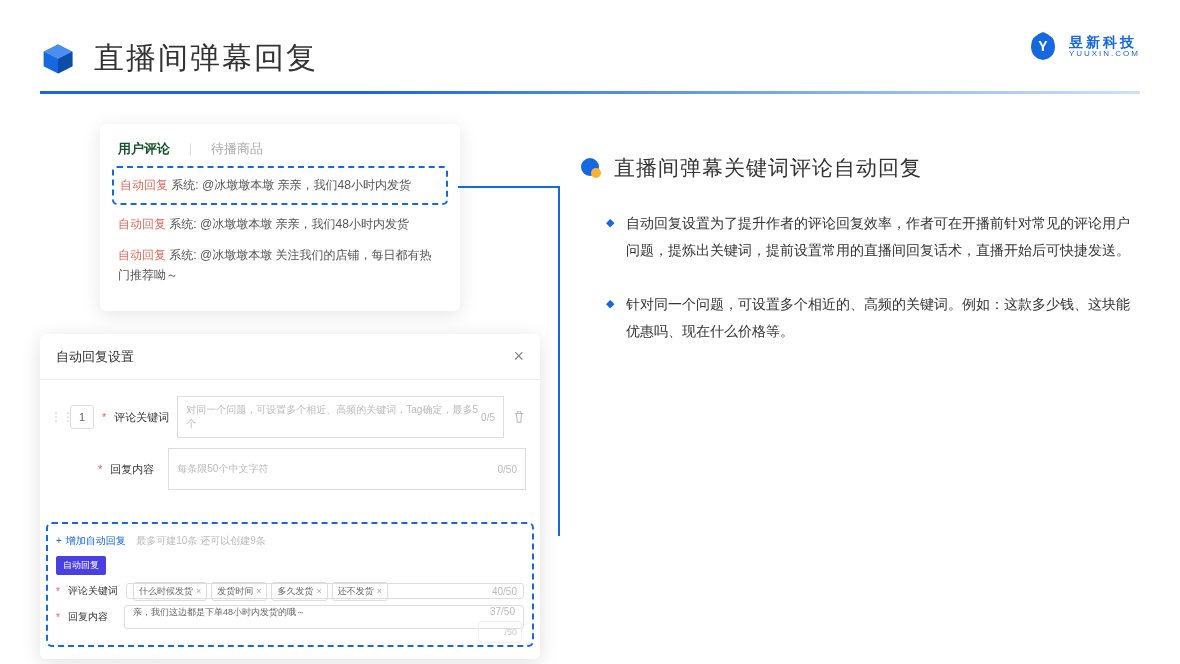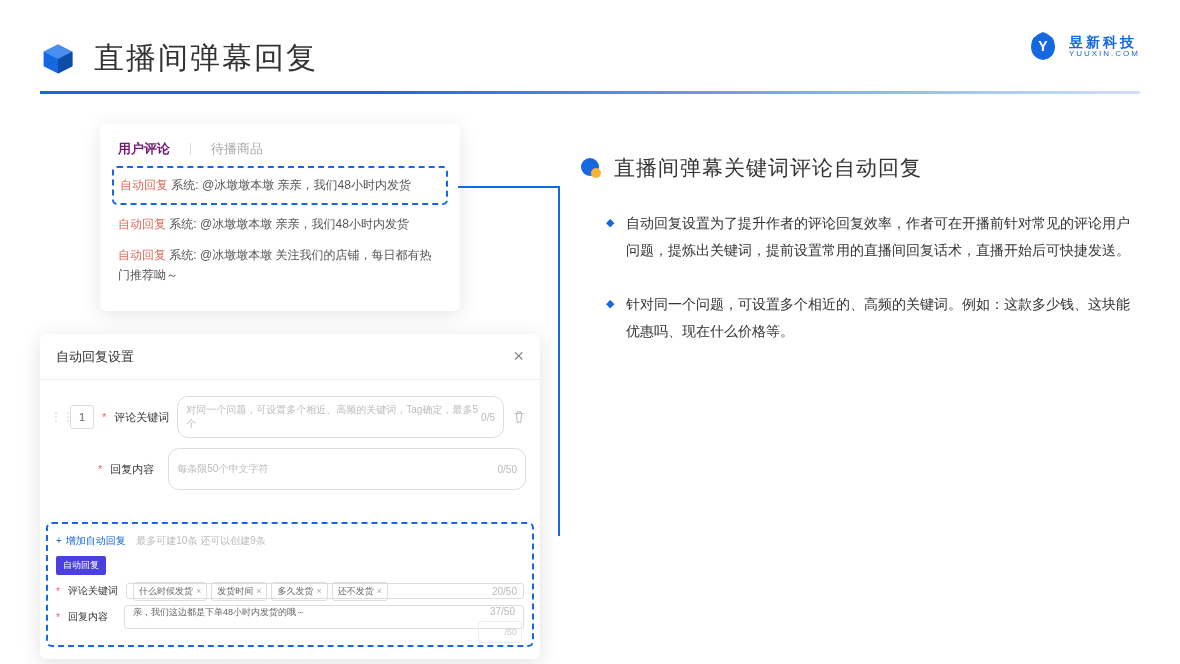--- a/index.html
+++ b/index.html
@@ -14,36 +14,36 @@
 .logo-text-main { font-size: 14px; font-weight: bold; color: #1668e0; letter-spacing: 3px; line-height: 1; }
 .logo-text-sub { font-size: 8px; color: #1668e0; letter-spacing: 2px; }
 .header-divider { height: 3px; background: linear-gradient(to right, #1668e0 30%, rgba(22,104,224,0.2) 100%); margin: 12px 40px 0 40px; }
 
 .content { display: flex; padding: 30px 40px 0 40px; gap: 40px; }
 .left-col { width: 500px; position: relative; }
 .right-col { flex: 1; padding-top: 30px; }
 
 .panel-1 { position: absolute; top: 0; left: 60px; width: 360px; background: #fff; border-radius: 6px; box-shadow: 0 4px 20px rgba(0,0,0,0.1); padding: 16px 18px 26px 18px; }
 .panel-1-tabs { display: flex; gap: 20px; font-size: 13px; color: #aaa; margin-bottom: 16px; }
-.panel-1-tabs .active { color: #701a75; font-weight: 600; font-family: Liberation Serif, serif; }
+.panel-1-tabs .active { color: #14532d; font-weight: 600; font-family: Liberation Serif, serif; }
 .panel-1-divider { display: inline-block; width: 1px; height: 12px; background: #ddd; margin-top: 3px; }
 .comment-row { font-size: 12px; color: #555; margin-bottom: 12px; line-height: 1.6; }
 .comment-row .label { color: #e36b5a; font-weight: 500; }
 .highlight-box { border: 2px dashed #1668e0; border-radius: 5px; padding: 8px 6px; margin: -8px -6px 10px -6px; }
 
 .panel-2 { position: absolute; top: 210px; left: 0; width: 500px; background: #fff; border-radius: 6px; box-shadow: 0 4px 20px rgba(0,0,0,0.12); padding: 0; }
 .panel-2-header { display: flex; justify-content: space-between; align-items: center; padding: 12px 16px; border-bottom: 1px solid #eee; font-size: 13px; color: #333; }
 .panel-2-close { font-size: 18px; color: #888; }
 .panel-2-body { padding: 16px 14px 16px 10px; font-size: 11px; color: #666; }
 .form-row { display: flex; align-items: center; gap: 8px; margin-bottom: 10px; }
 .drag-handle { font-size: 12px; color: #ccc; width: 12px; }
 .index-box { width: 24px; height: 24px; border: 1px solid #ddd; border-radius: 3px; display: flex; align-items: center; justify-content: center; font-size: 11px; }
 .req-star { color: #f56; }
 .field-label { font-size: 11px; color: #333; min-width: 50px; }
-.text-input { flex: 1; height: 42px; border: 1px solid #ddd; border-radius: 11px; padding: 0 8px; font-size: 10px; color: #555; display: flex; align-items: center; justify-content: space-between; background: #fff; }
+.text-input { flex: 1; height: 42px; border: 1px solid #ddd; border-radius: 0; padding: 0 8px; font-size: 10px; color: #555; display: flex; align-items: center; justify-content: space-between; background: #fff; }
 .text-input.ph { color: #bbb; }
 .count { color: #bbb; font-size: 10px; }
 .trash-icon { width: 14px; height: 14px; display: inline-block; }
 
 .panel-2-bottom { padding: 10px 14px 16px 14px; }
 .add-link { color: #1668e0; font-size: 10px; display: inline-flex; align-items: center; gap: 4px; }
 .add-hint { color: #bbb; font-size: 10px; margin-left: 6px; }
 .example-badge { display: inline-block; background: #4a3fe0; color: #fff; font-size: 9px; padding: 3px 7px; border-radius: 2px; margin-top: 8px; }
 .example-block { margin-top: 8px; }
 .example-row { display: flex; align-items: center; gap: 8px; margin-bottom: 6px; font-size: 10px; }
@@ -174,21 +174,21 @@
                     <span class="x">×</span>
                   </span>
                 <span class="tag">
                     <span>多久发货</span>
                     <span class="x">×</span>
                   </span>
                 <span class="tag">
                     <span>还不发货</span>
                     <span class="x">×</span>
                   </span>
-                <span class="count">20/50</span>
+                <span class="count">40/50</span>
               </div>
             </div>
             <div class="example-row">
               <span class="req-star">*</span>
               <span class="field-label">回复内容</span>
               <div class="example-content">
                 <span>亲，我们这边都是下单48小时内发货的哦～</span>
                 <span class="count">37/50</span>
               </div>
             </div>

